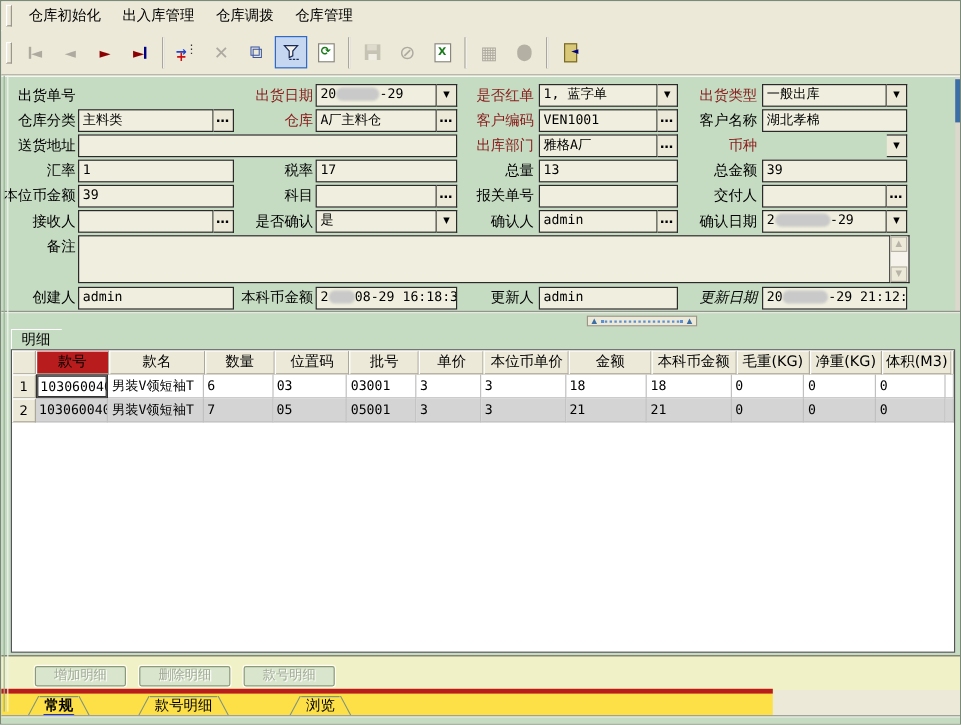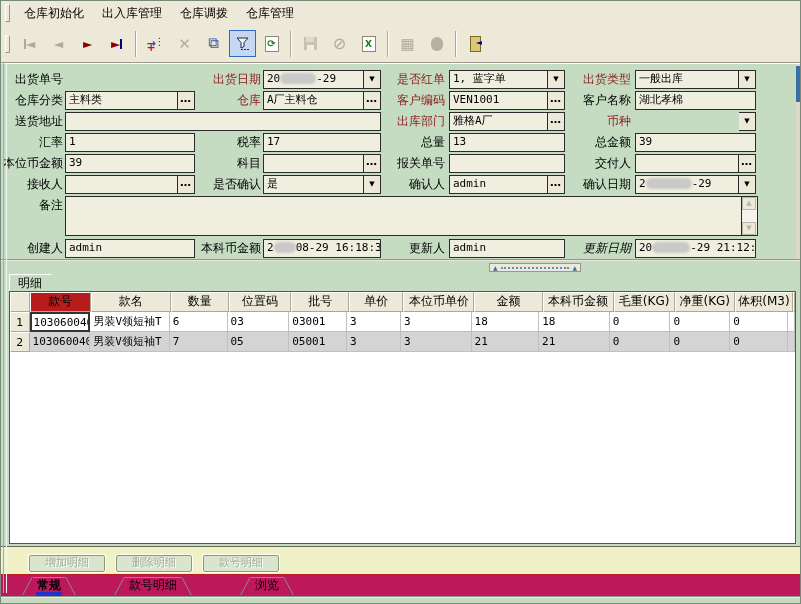--- a/index.html
+++ b/index.html
@@ -87,22 +87,22 @@
   .c0{width:20px;}.c1{width:62px;}.c2{width:81px;}.c3{width:59px;}.c4{width:63px;}.c5{width:59px;}
   .c6{width:55px;}.c7{width:72px;}.c8{width:69px;}.c9{width:72px;}.c10{width:62px;}.c11{width:61px;}
   .c12{width:59px;}.cfill{flex:1;}
   
   .btn-strip{position:absolute;left:0;top:545px;width:801px;height:28px;background:#F1F1C8;
     border-top:1px solid #6a6a5a;}
   .strip-btn{position:absolute;top:8px;width:74px;height:15px;background:#D9E5CC;
     border:1px solid #8a9a7a;border-radius:2px;text-align:center;line-height:13px;font-size:11px;
     color:#a2ab96;text-shadow:1px 1px 0 #fff;box-shadow:0 0 0 1px #fffef0;}
   
-  .tabbar{position:absolute;left:0;top:573px;width:801px;height:22px;background:#be185d;
-    border-top:1px solid #b91c1c;}
+  .tabbar{position:absolute;left:0;top:573px;width:643px;height:22px;background:#fde047;
+    border-top:4px solid #b91c1c;}
   .btab{position:absolute;top:2px;height:18px;line-height:17px;padding:0 6px;font-size:12px;}
   .btab::before{content:'';position:absolute;left:-4px;top:0;height:100%;width:1px;
     background:#7f937f;transform:skewX(-28deg);}
   .btab::after{content:'';position:absolute;right:-4px;top:0;height:100%;width:1px;
     background:#7f937f;transform:skewX(28deg);}
   .btab .topline{position:absolute;left:2px;right:2px;top:0;height:1px;background:#7f937f;}
   .btab.active{font-weight:bold;}
   .act-underline{position:absolute;left:5px;right:5px;bottom:-1px;height:4px;background:#2233CC;
     border-radius:1px;}
   

